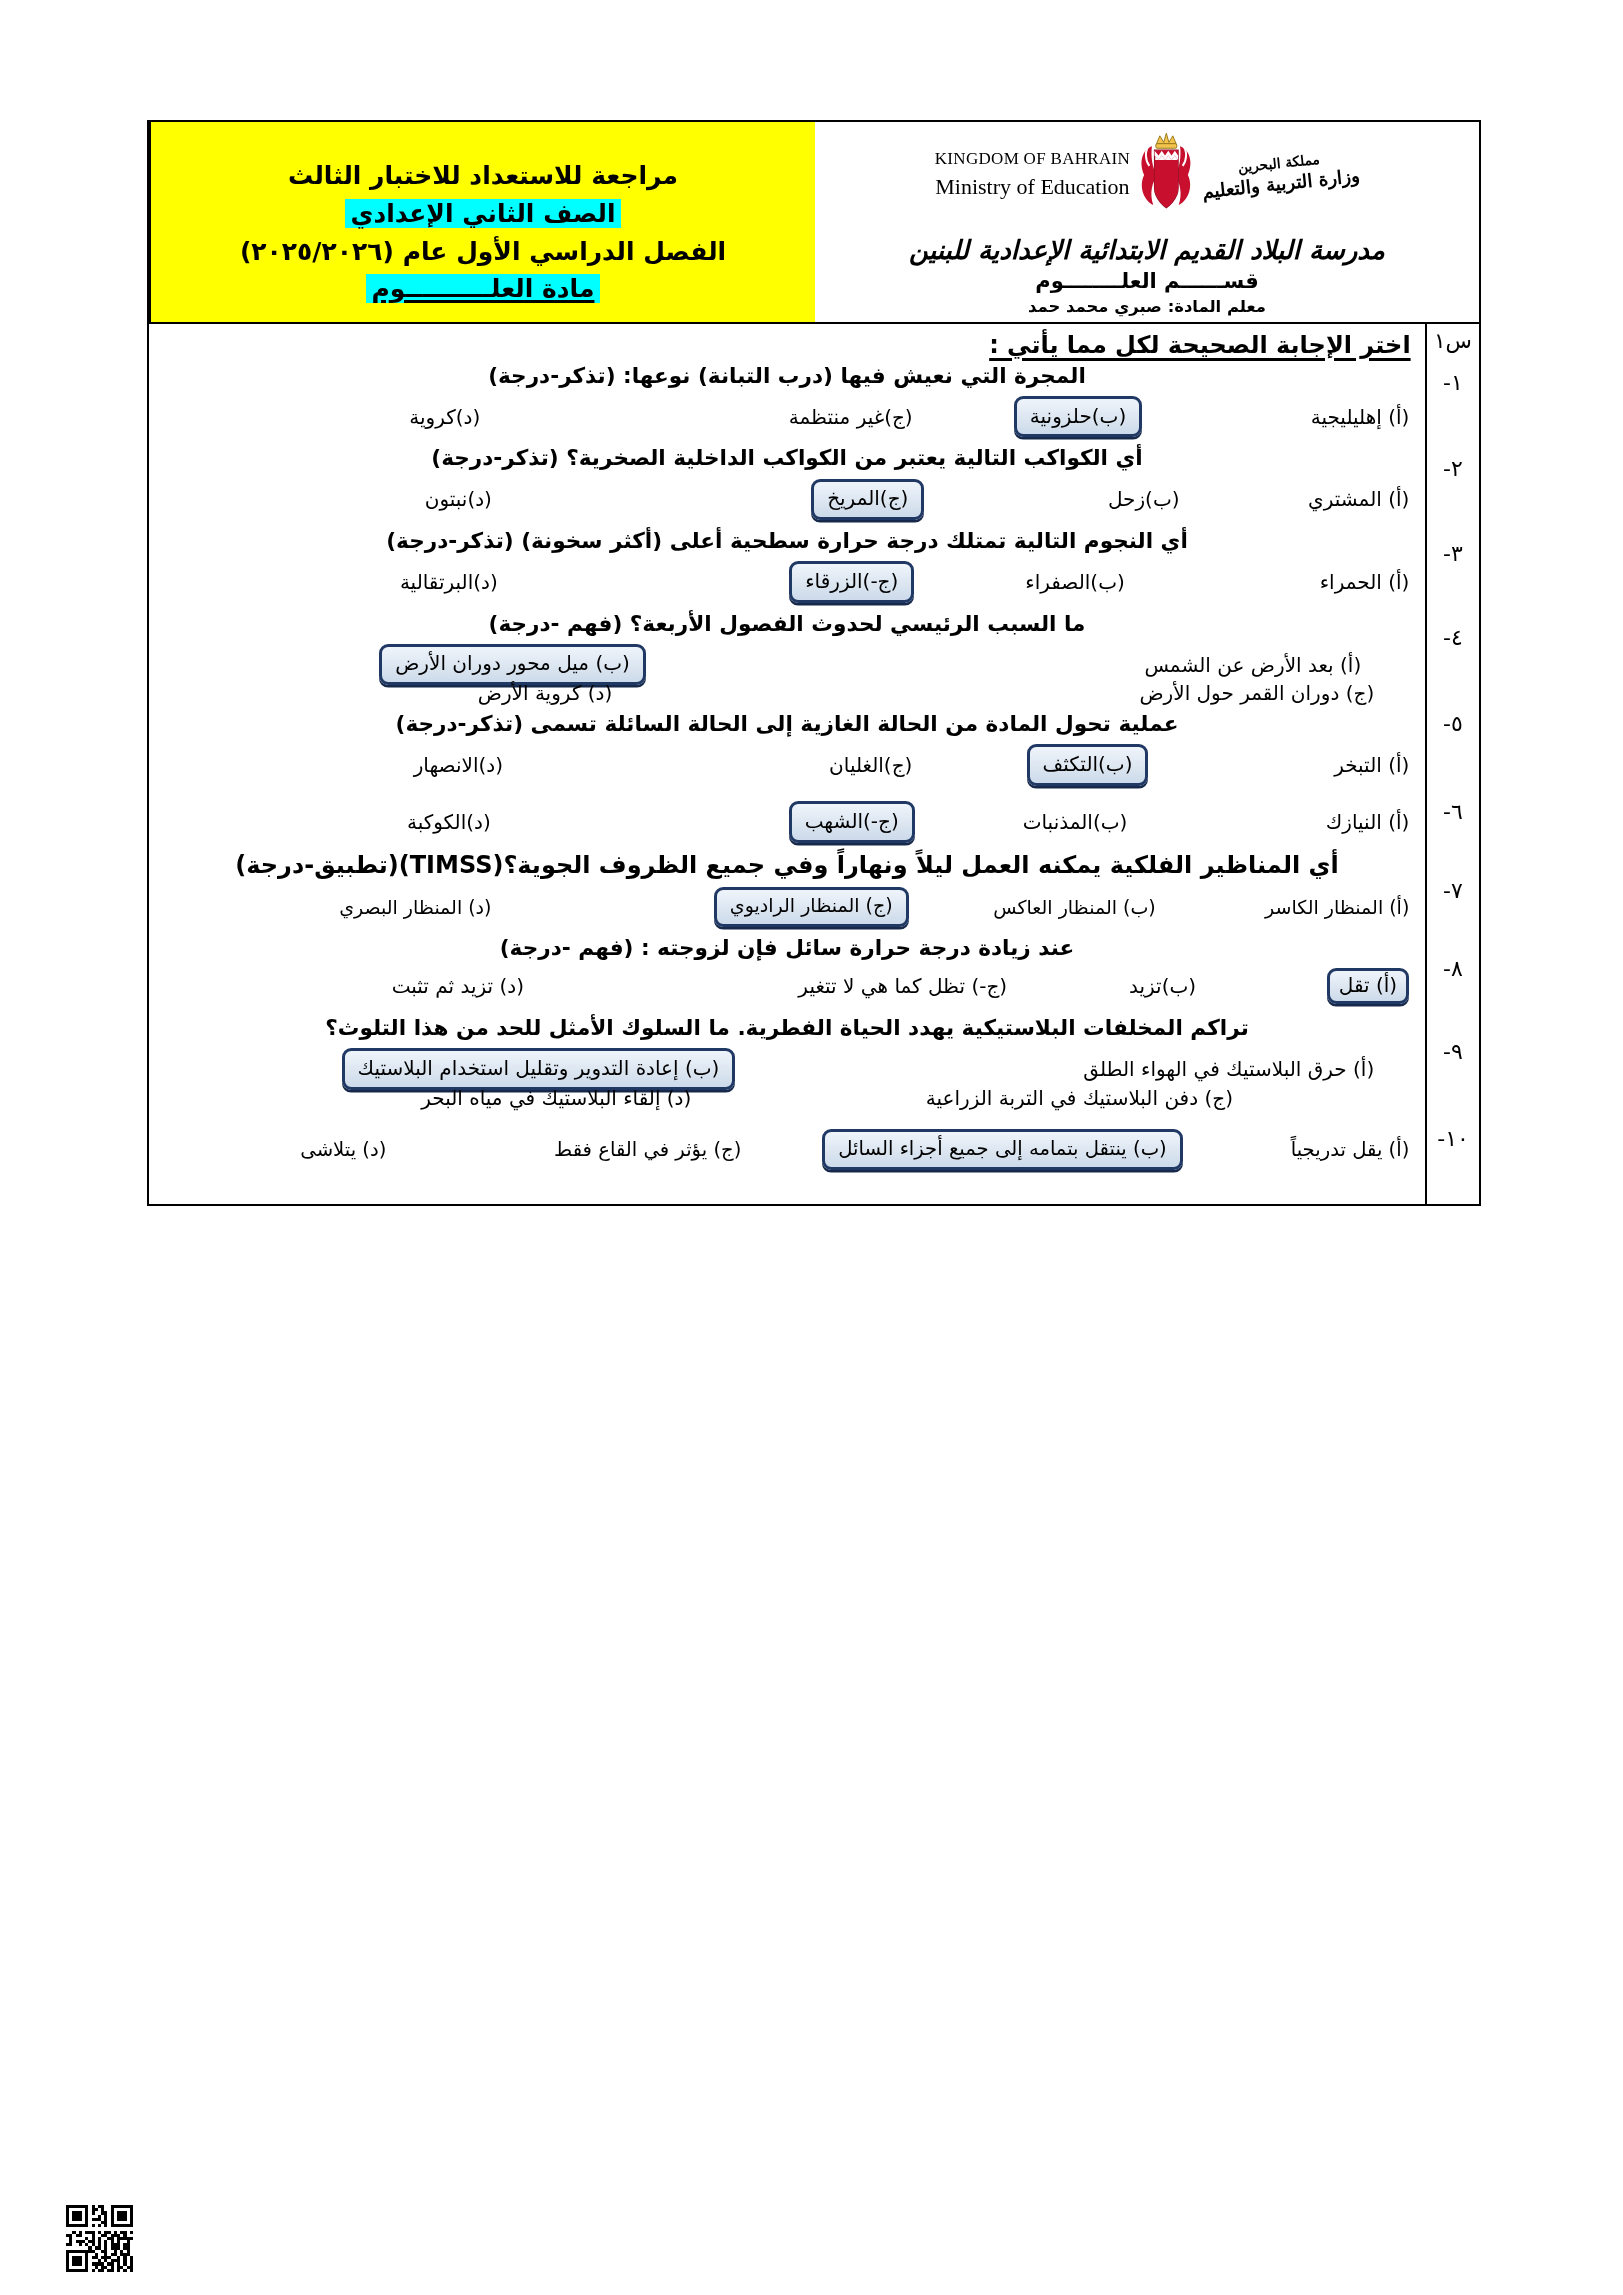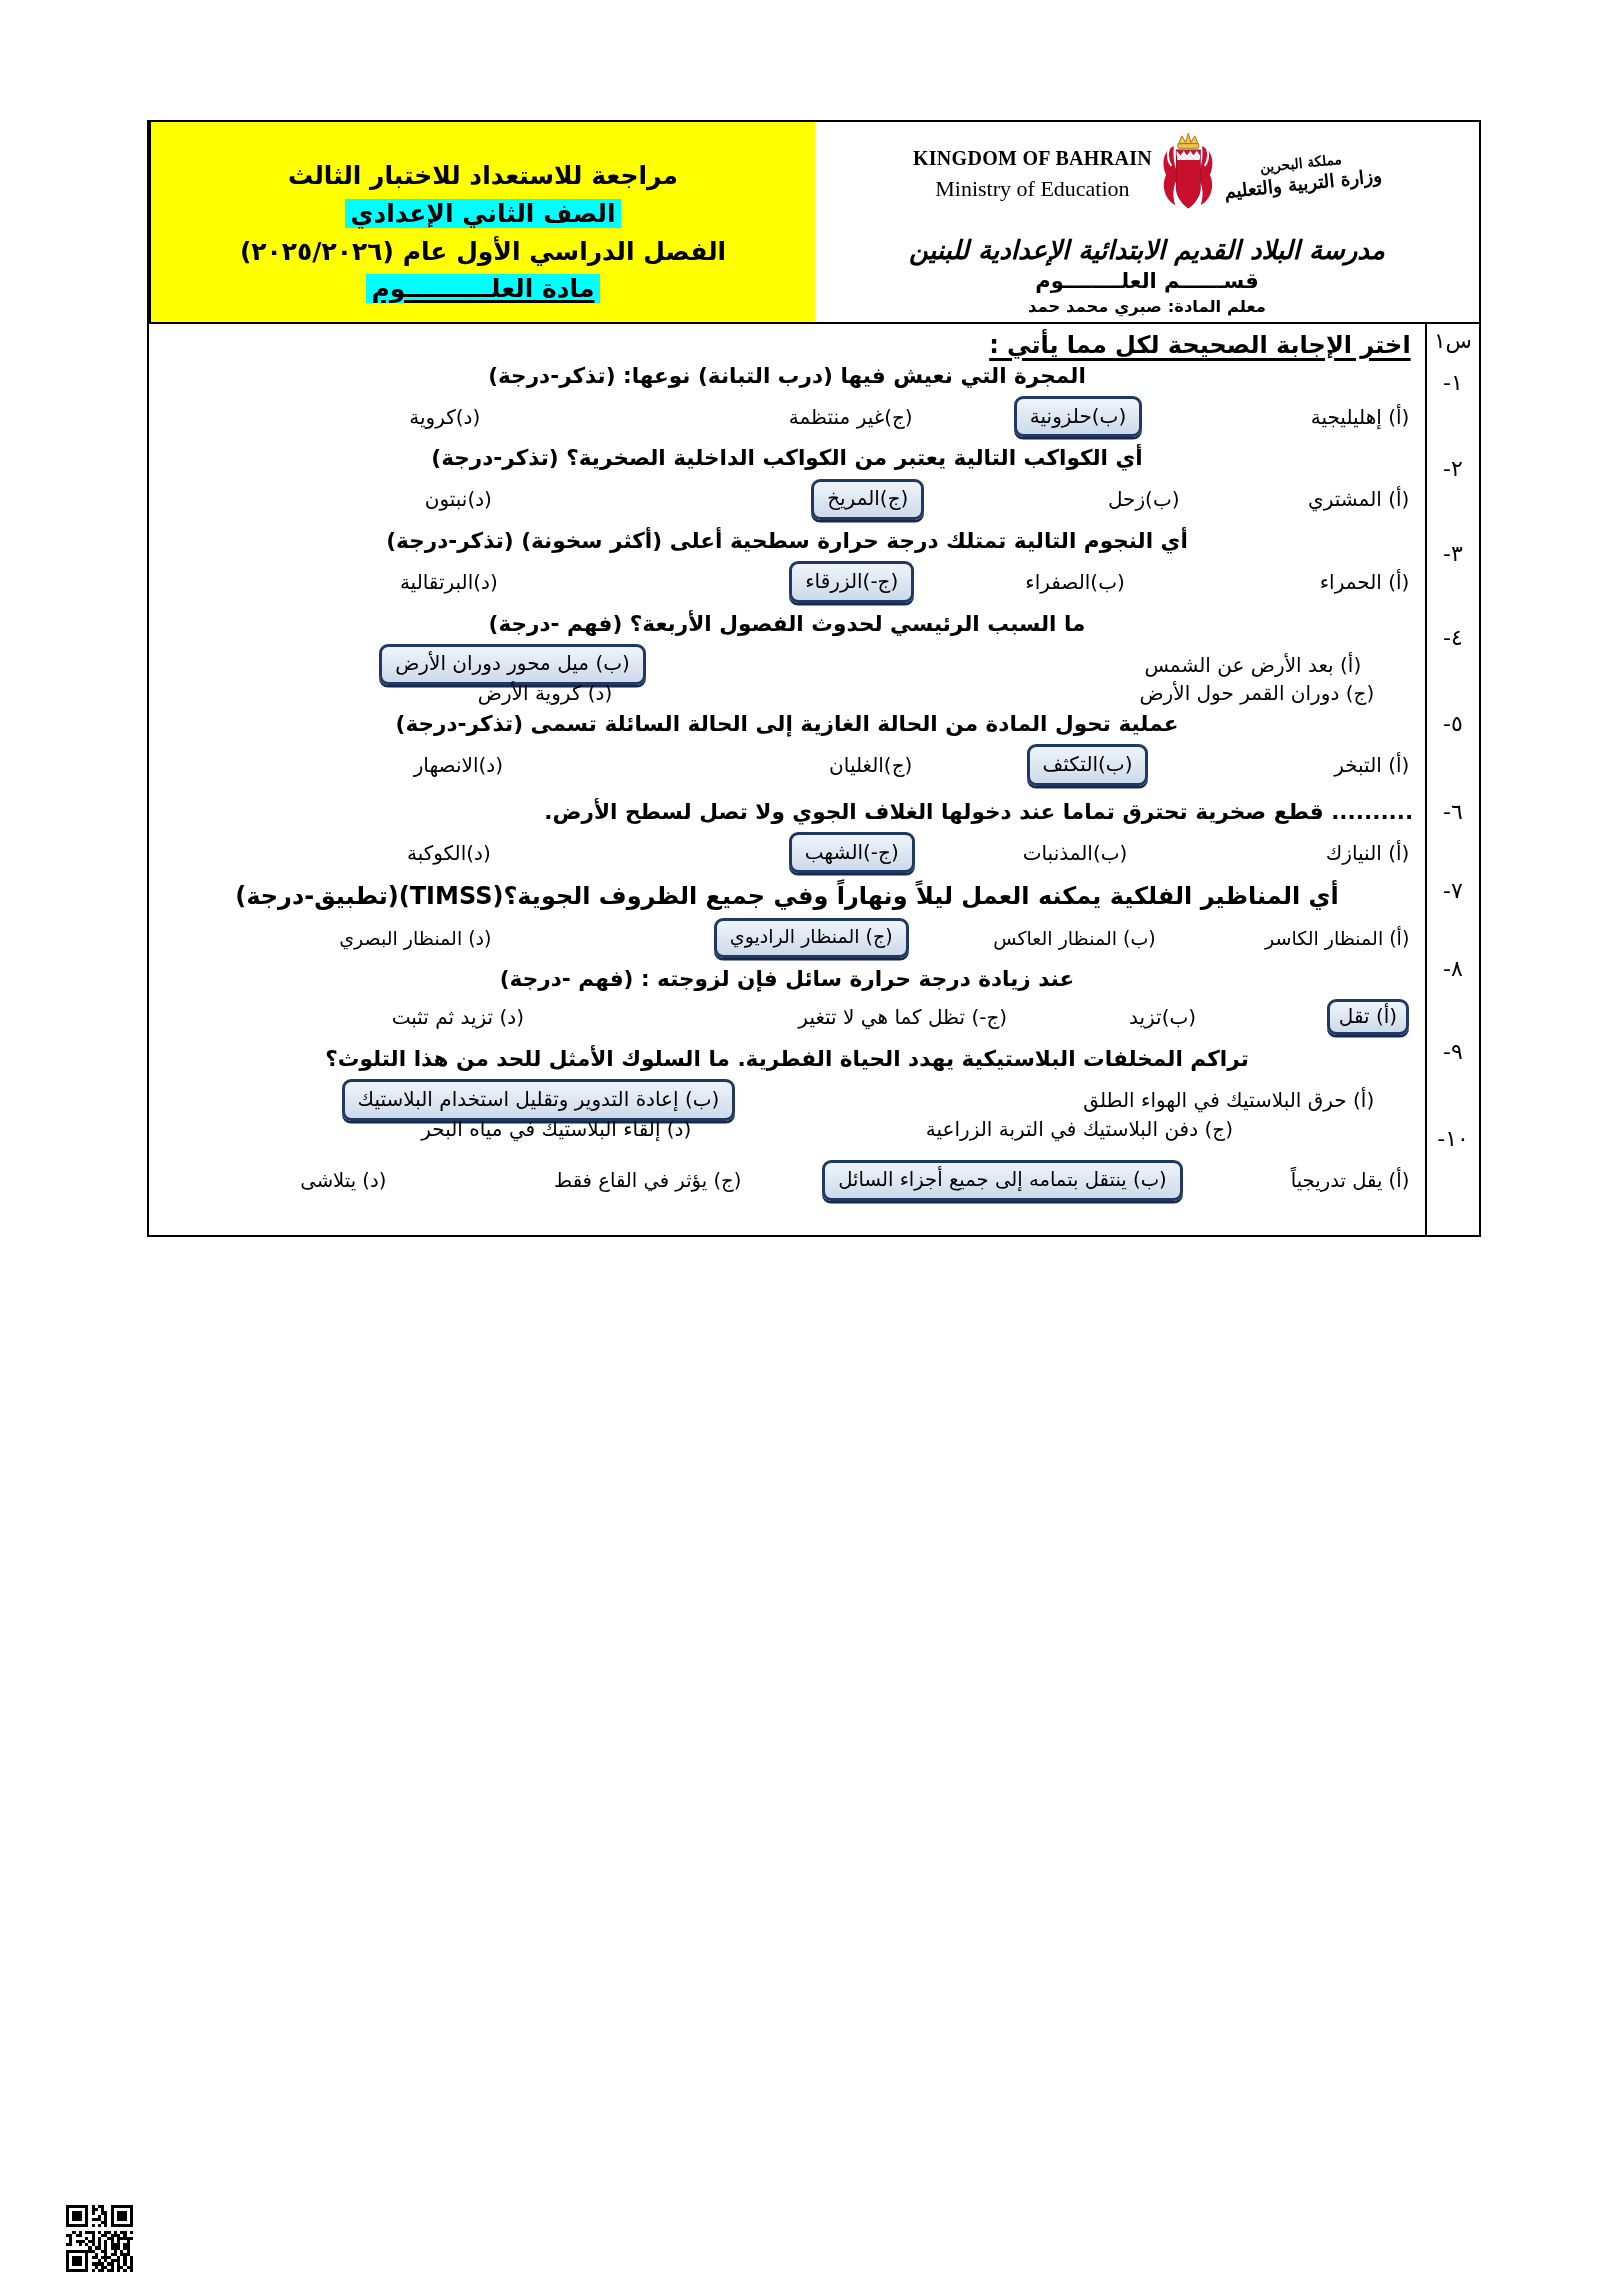--- a/index.html
+++ b/index.html
@@ -58,21 +58,21 @@
   }
   .min-ar div:first-child{font-size:13.7px;margin-bottom:1.3px;}
   .crest{width:62px;height:92px;position:relative;flex:0 0 62px;}
   .min-en{
     direction:ltr;
     font-family:"Liberation Serif",serif;
     text-align:center;
     line-height:1.45;
     margin-right:5.2px;
   }
-  .min-en .l1{font-size:20px;font-weight:700;letter-spacing:0.3px;}
+  .min-en .l1{font-size:17px;font-weight:400;letter-spacing:0.3px;}
   .min-en .l2{font-size:22px;}
   .school{
     font-family:"DejaVu Sans","Liberation Sans",sans-serif;
     font-weight:700;font-size:26px;
     margin-top:11px;
     font-style:italic;
   }
   .dept{
     font-family:"DejaVu Sans","Liberation Sans",sans-serif;
     font-weight:700;font-size:21px;margin-top:3.9px;
@@ -316,21 +316,20 @@
             <div class="opt" style="flex:0 0 216px;text-align:right">(أ) التبخر</div>
             <div class="opt" style="flex:0 0 196px;text-align:center">
               <span class="ansbox">(ب)التكثف</span>
             </div>
             <div class="opt" style="flex:0 0 222px;text-align:center">(ج)الغليان</div>
             <div class="opt" style="flex:1 1 auto;text-align:center">(د)الانصهار</div>
           </div>
         </div>
 
         <div class="qblock" style="margin-top:6.5px">
-          <div class="qtext left-al">.......... قطع صخرية تحترق تماما عند دخولها الغلاف الجوي ولا تصل لسطح الأرض.</div>
           <div class="opts" style="padding:2.6px 0 6.5px 0;">
             <div class="opt" style="flex:0 0 222px;text-align:right">(أ) النيازك</div>
             <div class="opt" style="flex:0 0 209px;text-align:center">(ب)المذنبات</div>
             <div class="opt" style="flex:0 0 222px;text-align:center">
               <span class="ansbox">(ج-)الشهب</span>
             </div>
             <div class="opt" style="flex:1 1 auto;text-align:center">(د)الكوكبة</div>
           </div>
         </div>
 

